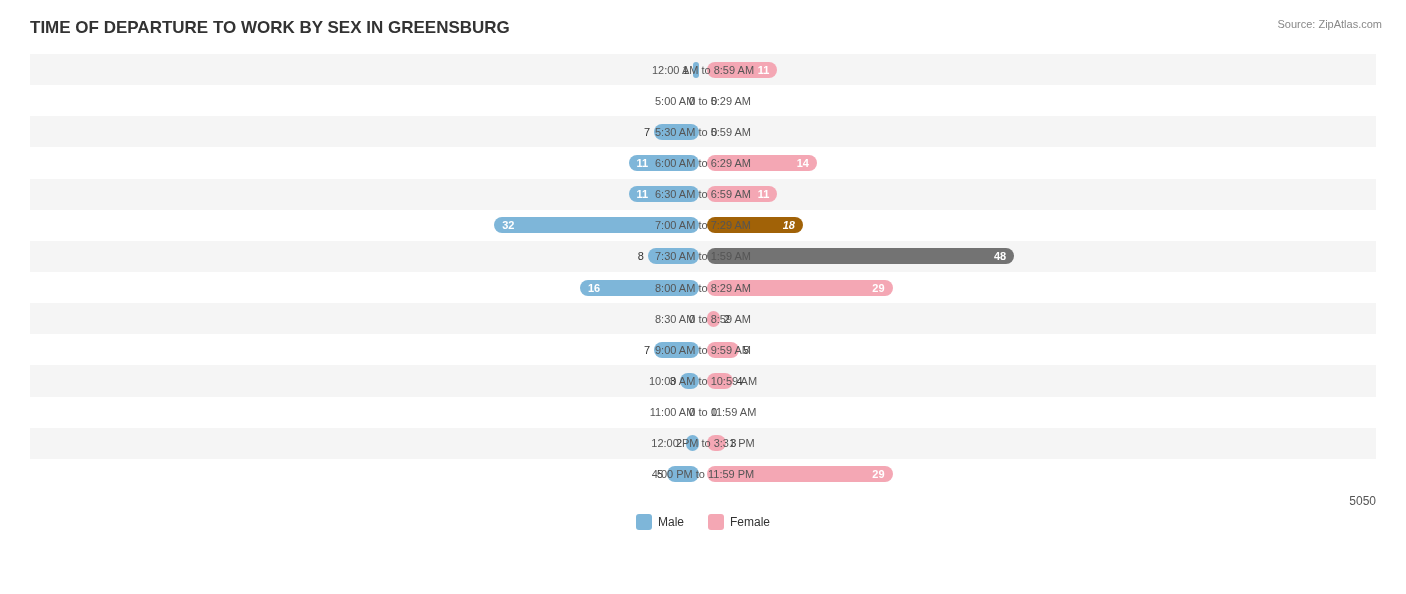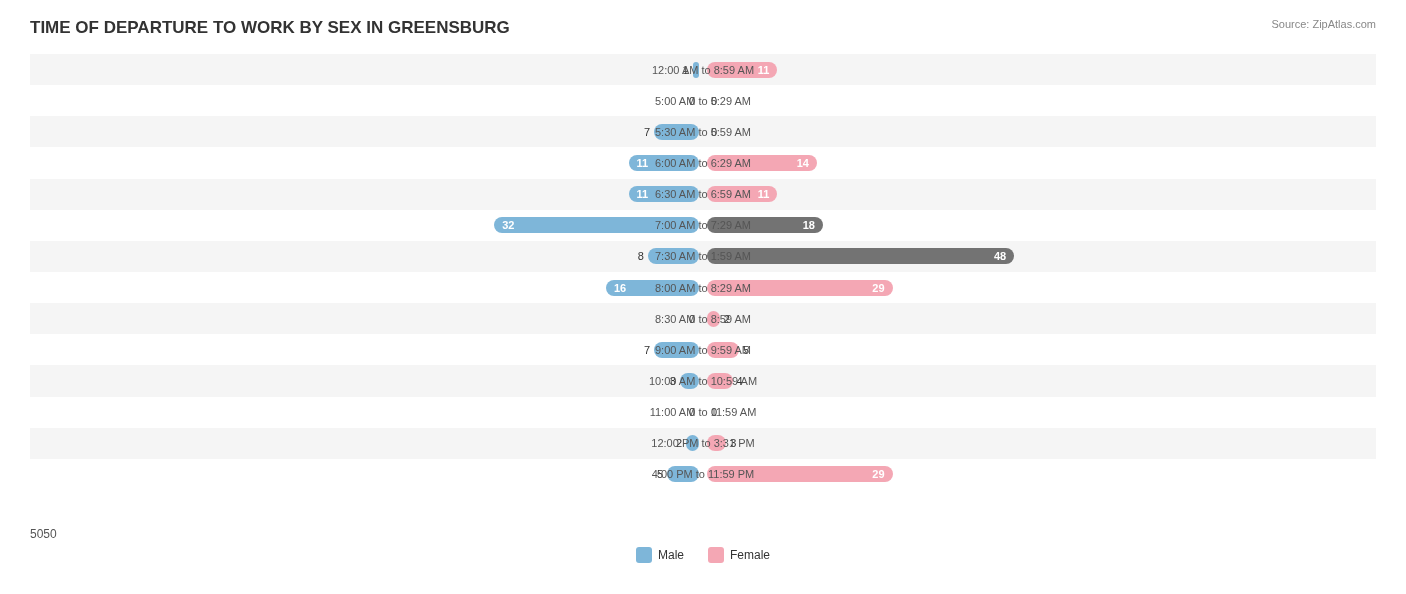--- a/index.html
+++ b/index.html
@@ -18,21 +18,21 @@
     }
     .chart-title {
       font-size: 17px;
       font-weight: bold;
       color: #333;
       margin-bottom: 16px;
     }
     .source-text {
       position: absolute;
       top: 18px;
-      right: 30px;
+      right: 24px;
       font-size: 11px;
       color: #888;
     }
     .chart-area {
       position: relative;
       width: 100%;
       height: calc(100% - 60px);
     }
     .row-container {
       display: flex;
@@ -115,25 +115,24 @@
     .female-value-inside {
       font-size: 11px;
       color: #fff;
       font-weight: bold;
       position: absolute;
       right: 8px;
       white-space: nowrap;
     }
     .axis-bottom {
       display: flex;
-      justify-content: flex-start;
+      justify-content: flex-end;
       padding: 4px 0 0 0;
       font-size: 12px;
       color: #555;
-      margin-top: 33px;
     }
     .legend {
       display: flex;
       justify-content: center;
       gap: 24px;
       margin-top: 6px;
       font-size: 12px;
       color: #333;
     }
     .legend-item {
@@ -252,21 +251,21 @@
         <div class="bar-row">
     <div class="left-section">
       <div class="male-bar" style="width:204.8px; min-width:4px; background:#7eb6d9; position:relative;">
         <span class="male-value-inside">32</span>
       </div>
     </div>
     <div class="center-label-wrap">
       <span class="time-label">7:00 AM to 7:29 AM</span>
     </div>
     <div class="right-section">
-      <div class="female-bar" style="width:116px; min-width:4px; background:#737373; position:relative;">
+      <div class="female-bar" style="width:96px; min-width:4px; background:#a16207; position:relative;font-style:italic;">
         <span class="female-value-inside">18</span>
       </div>
     </div>
   </div>
         <div class="bar-row">
     <div class="left-section">
       <div class="male-bar" style="width:51.2px; min-width:4px; background:#7eb6d9; position:relative;">
         <span class="male-value">8</span>
       </div>
     </div>
@@ -274,21 +273,21 @@
       <span class="time-label">7:30 AM to 1:59 AM</span>
     </div>
     <div class="right-section">
       <div class="female-bar" style="width:307.2px; min-width:4px; background:#737373; position:relative;">
         <span class="female-value-inside">48</span>
       </div>
     </div>
   </div>
         <div class="bar-row">
     <div class="left-section">
-      <div class="male-bar" style="width:93px; min-width:4px; background:#7eb6d9; position:relative;">
+      <div class="male-bar" style="width:119px; min-width:4px; background:#7eb6d9; position:relative;">
         <span class="male-value-inside">16</span>
       </div>
     </div>
     <div class="center-label-wrap">
       <span class="time-label">8:00 AM to 8:29 AM</span>
     </div>
     <div class="right-section">
       <div class="female-bar" style="width:185.6px; min-width:4px; background:#f4a7b4; position:relative;">
         <span class="female-value-inside">29</span>
       </div>

